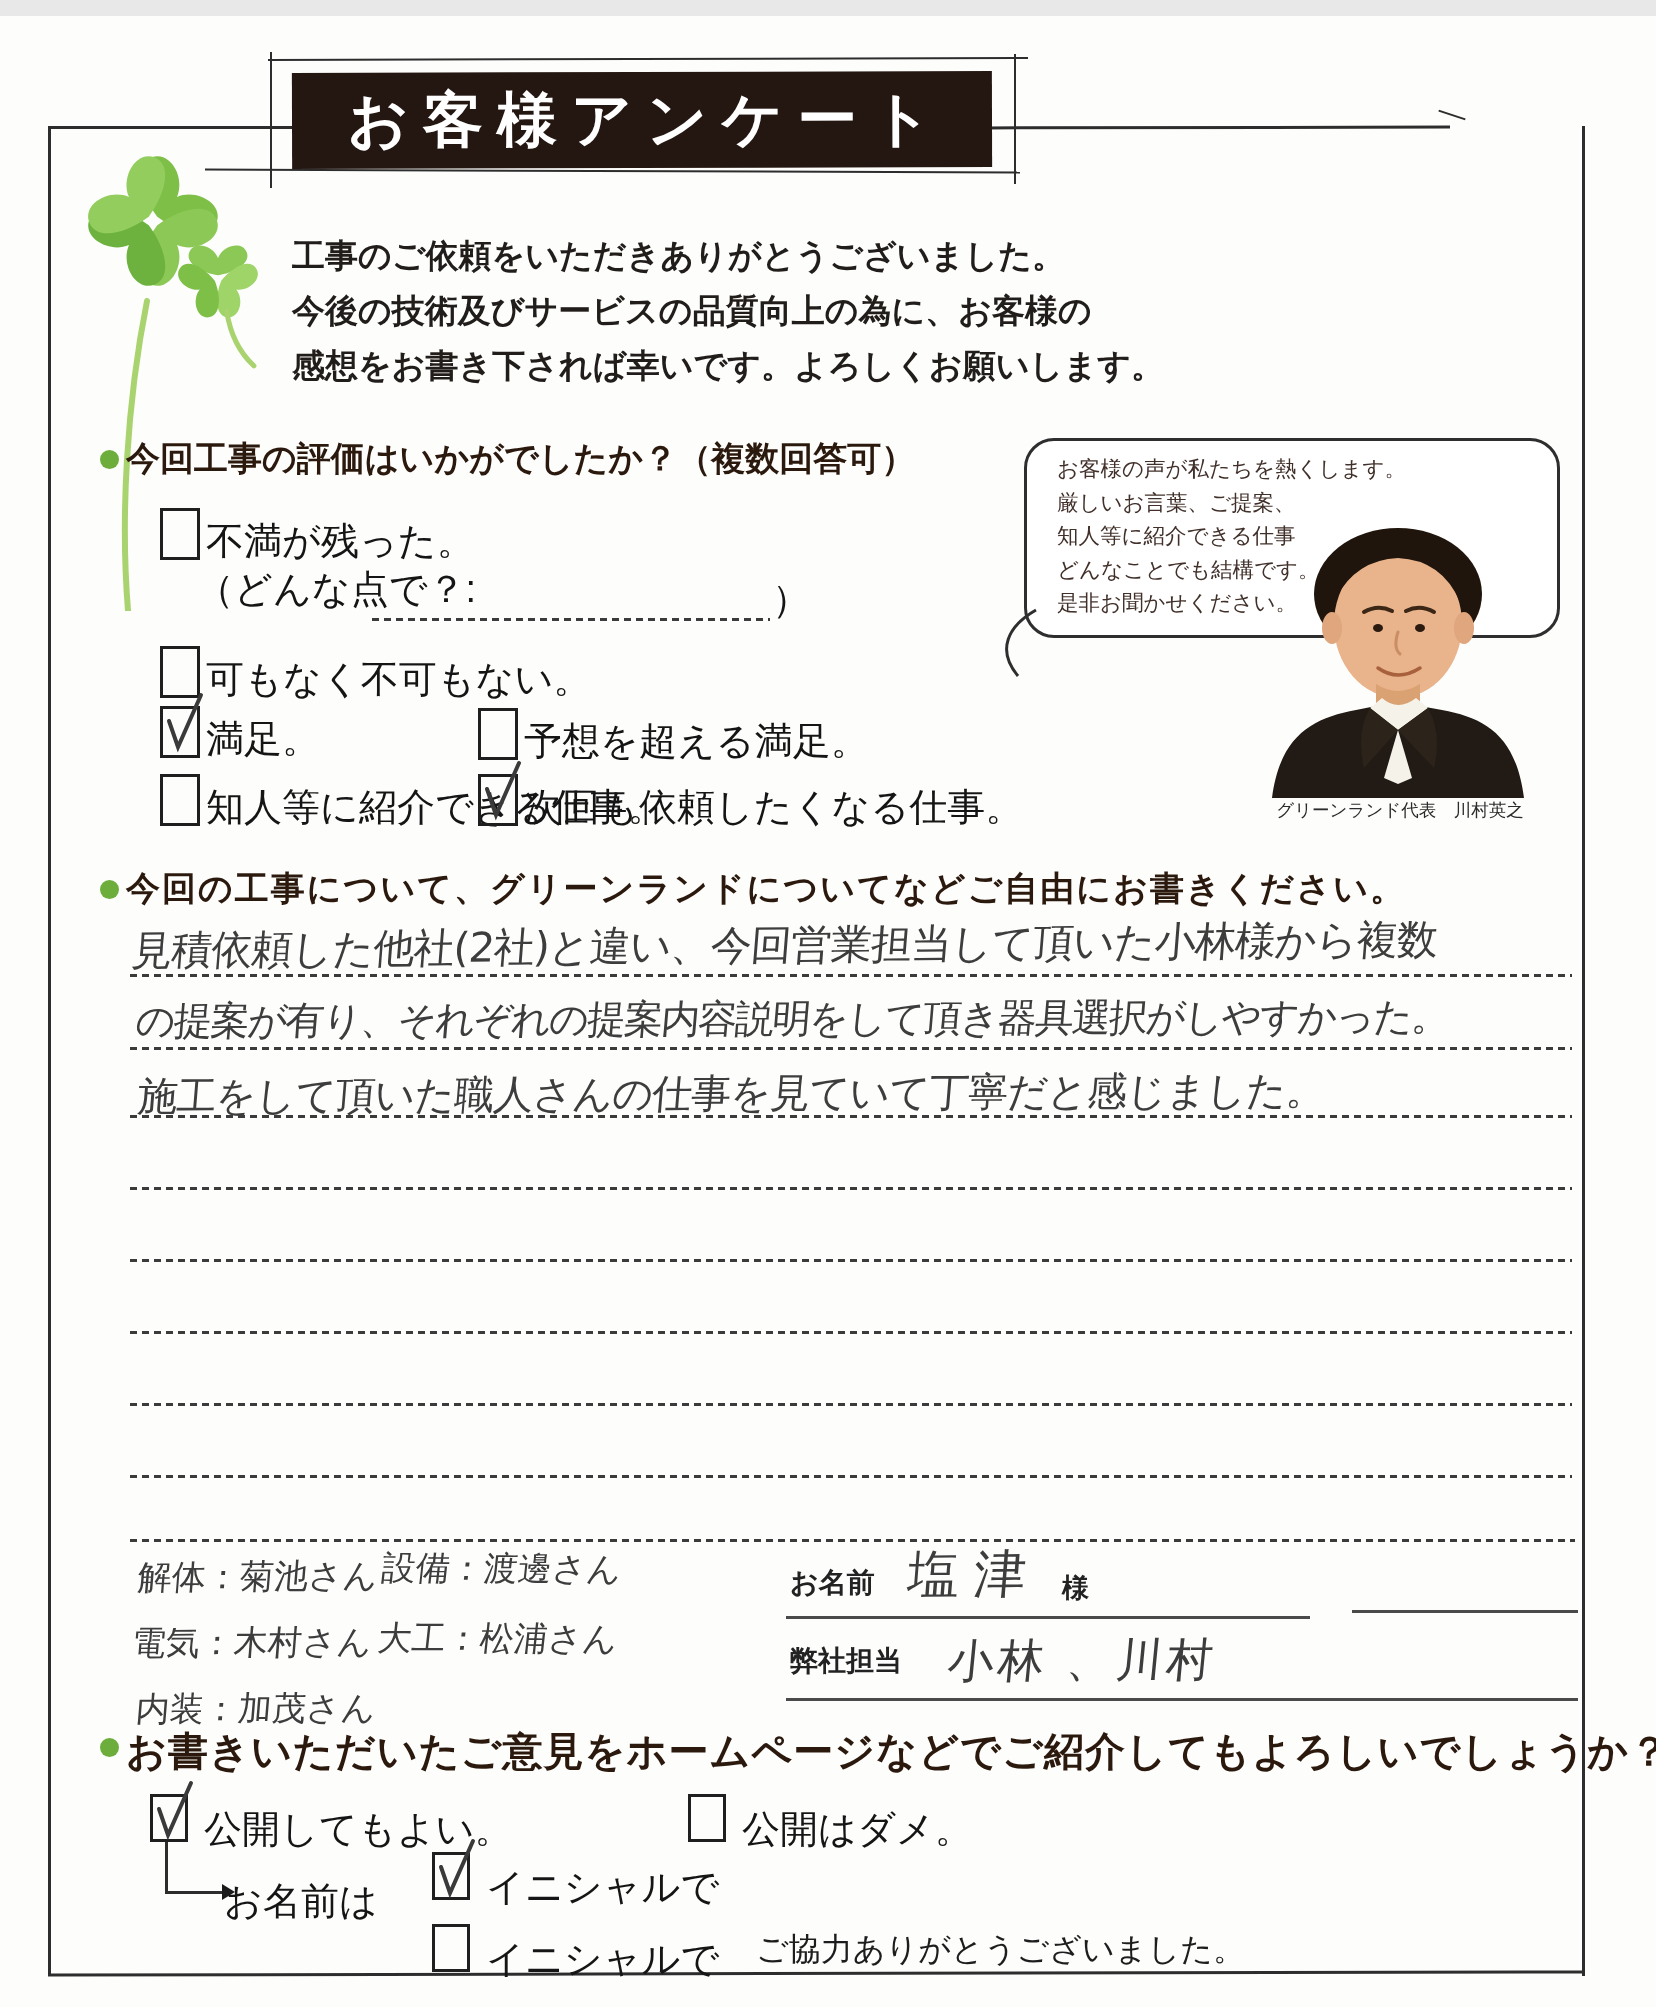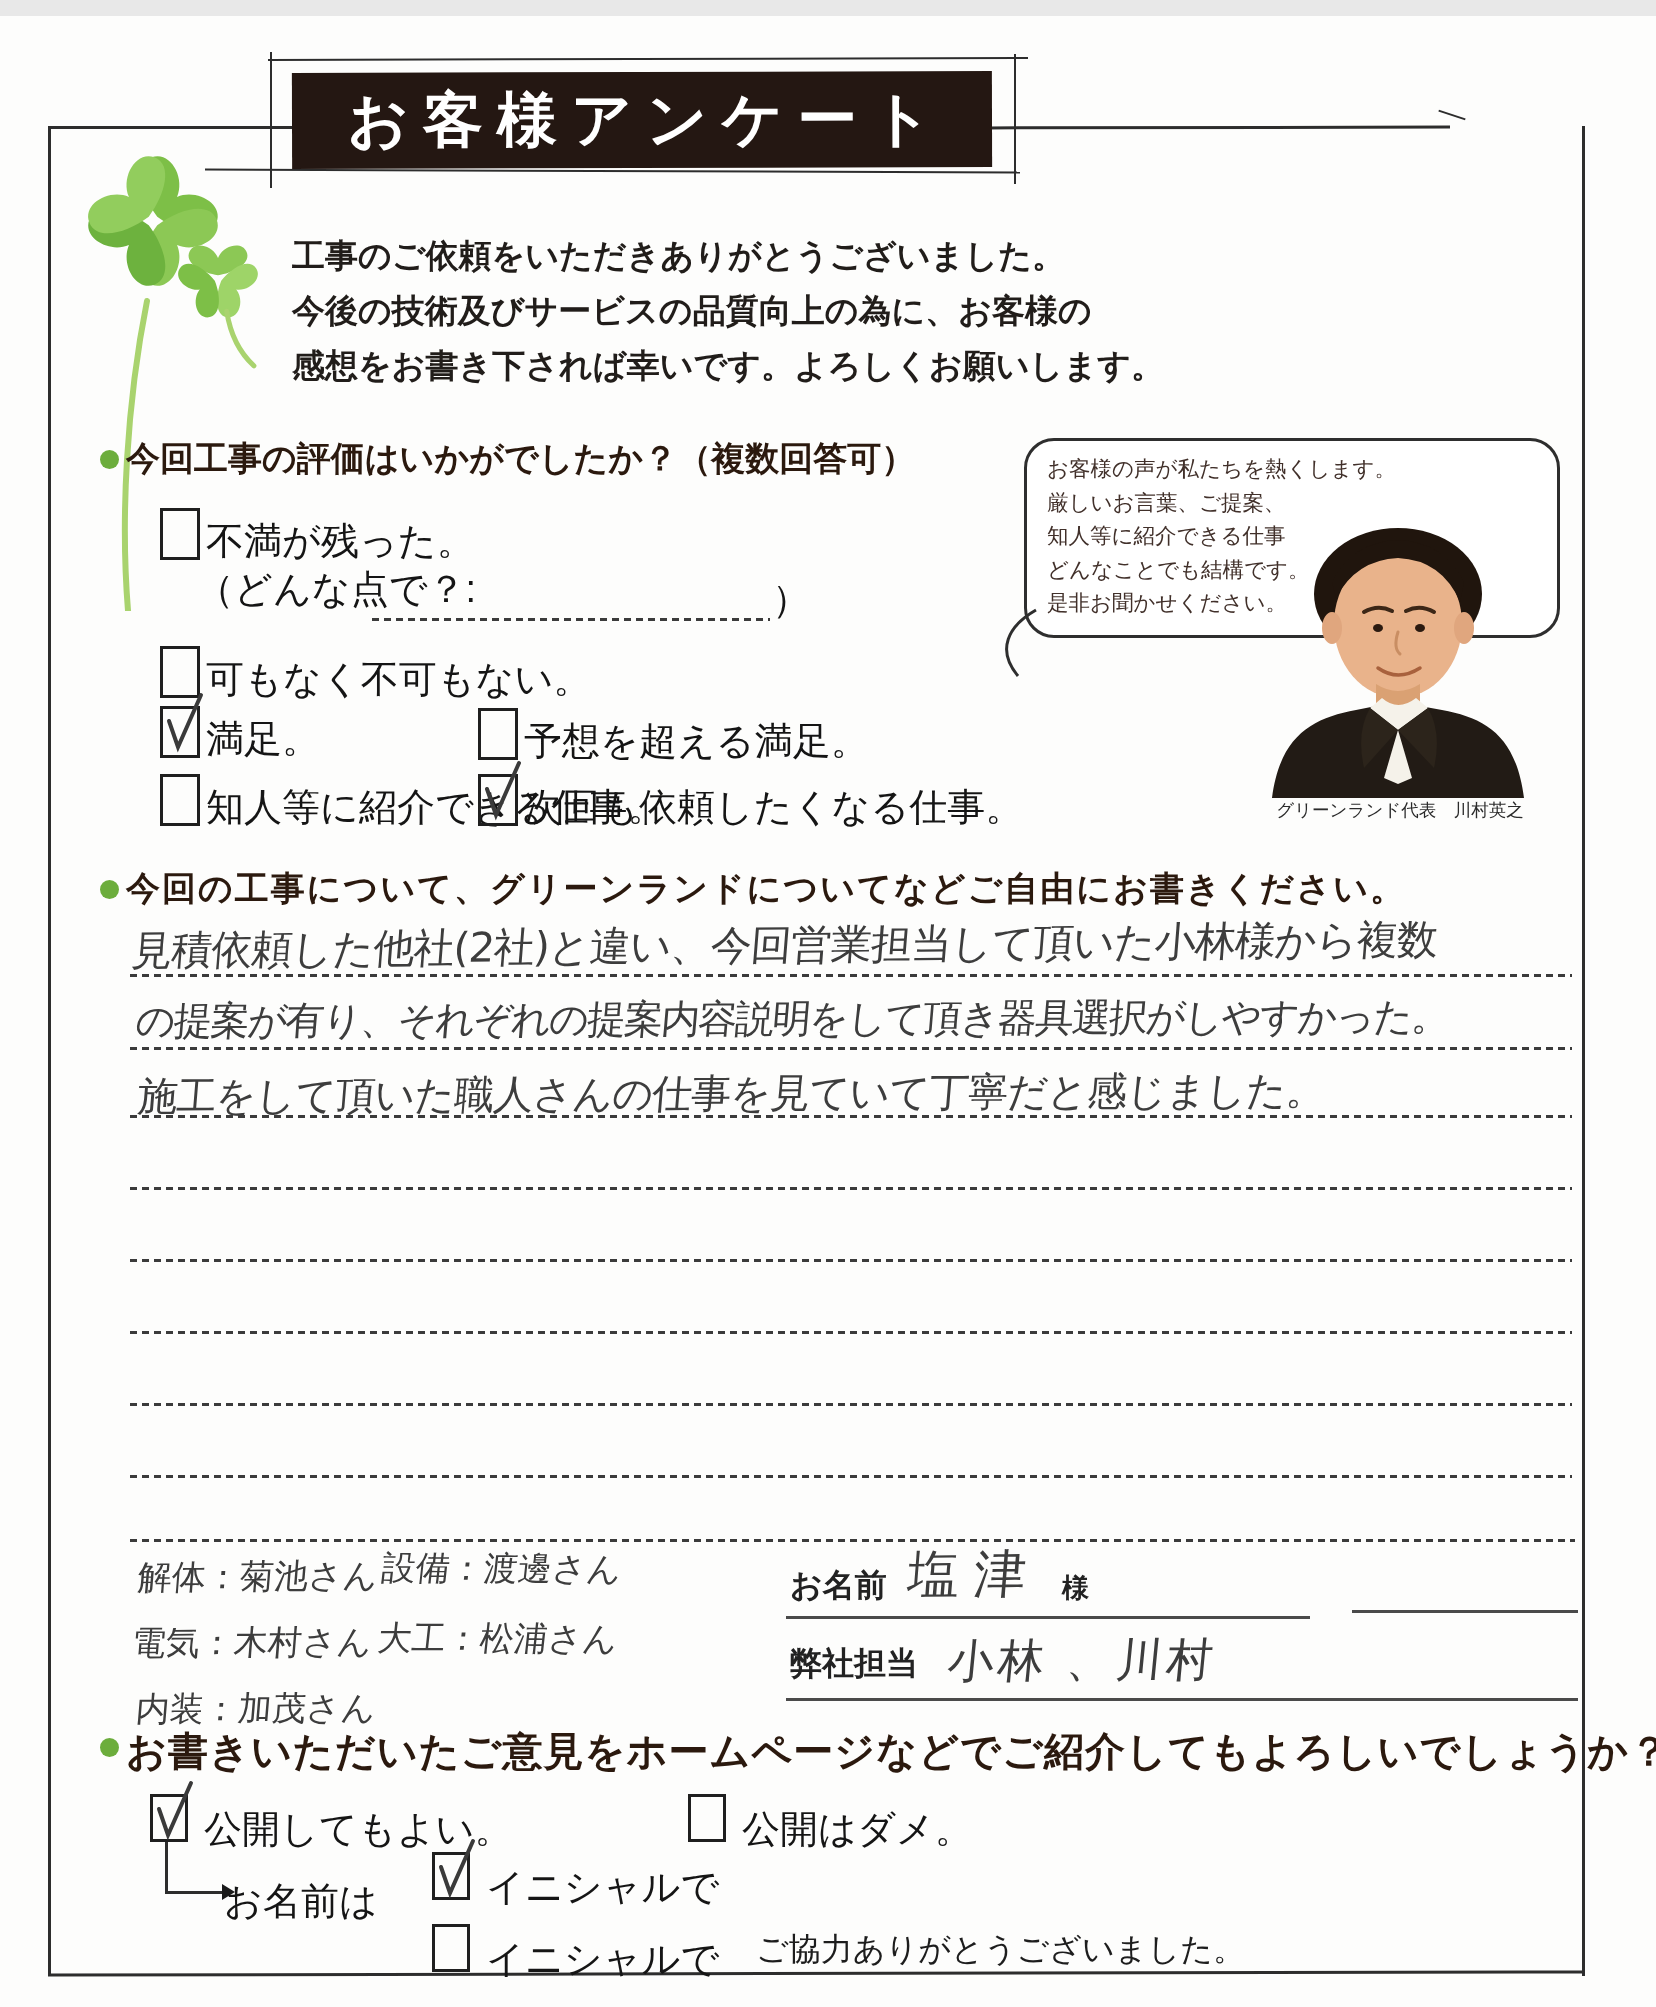--- a/index.html
+++ b/index.html
@@ -35,26 +35,26 @@
   }
   .cb svg{display:none;position:absolute;top:-20px;left:-3px;width:46px;height:70px;overflow:visible;}
   .cb.checked svg{display:block;}
   .optlabel{position:absolute;font-size:38px;font-weight:500;color:#151515;white-space:nowrap;}
   .dotline{position:absolute;height:3px;background:repeating-linear-gradient(90deg,#3b3b3b 0 7px,transparent 7px 12px);}
   .solidline{position:absolute;height:3px;background:#4a4a4a;}
   
   .bubble{
     position:absolute;left:1024px;top:422px;width:536px;height:200px;
     border:3px solid #2e2e2e;border-radius:30px;background:#fff;
-    padding:12px 0 0 20px;box-sizing:border-box;
+    padding:12px 0 0 30px;box-sizing:border-box;
   }
   .bubble .bl{font-size:21.5px;line-height:33.5px;font-weight:500;color:#41302a;white-space:nowrap;}
   .hw{position:absolute;font-family:"DejaVu Sans","Liberation Sans",sans-serif;color:#3d3d3d;white-space:nowrap;transform:skewX(-5deg) rotate(-0.5deg);}
   .caption{position:absolute;left:1250px;top:782px;width:300px;text-align:center;font-size:17.5px;color:#2b2b2b;white-space:nowrap;}
-  .flabel{position:absolute;font-weight:bold;color:#222;font-size:32px;white-space:nowrap;}
+  .flabel{position:absolute;font-weight:bold;color:#222;font-size:28px;white-space:nowrap;}
   .arrowhead{position:absolute;width:0;height:0;border-top:8px solid transparent;border-bottom:8px solid transparent;border-left:13px solid #1a1a1a;}
   .thanks{position:absolute;font-size:32px;font-weight:500;color:#1d1d1d;white-space:nowrap;}
   .scanbar{position:absolute;background:#181818;}
 </style>
 </head>
 <body>
 
 <div class="page">
 
   <div class="line" style="left:48px;top:110px;width:244px;height:3px;"></div>

